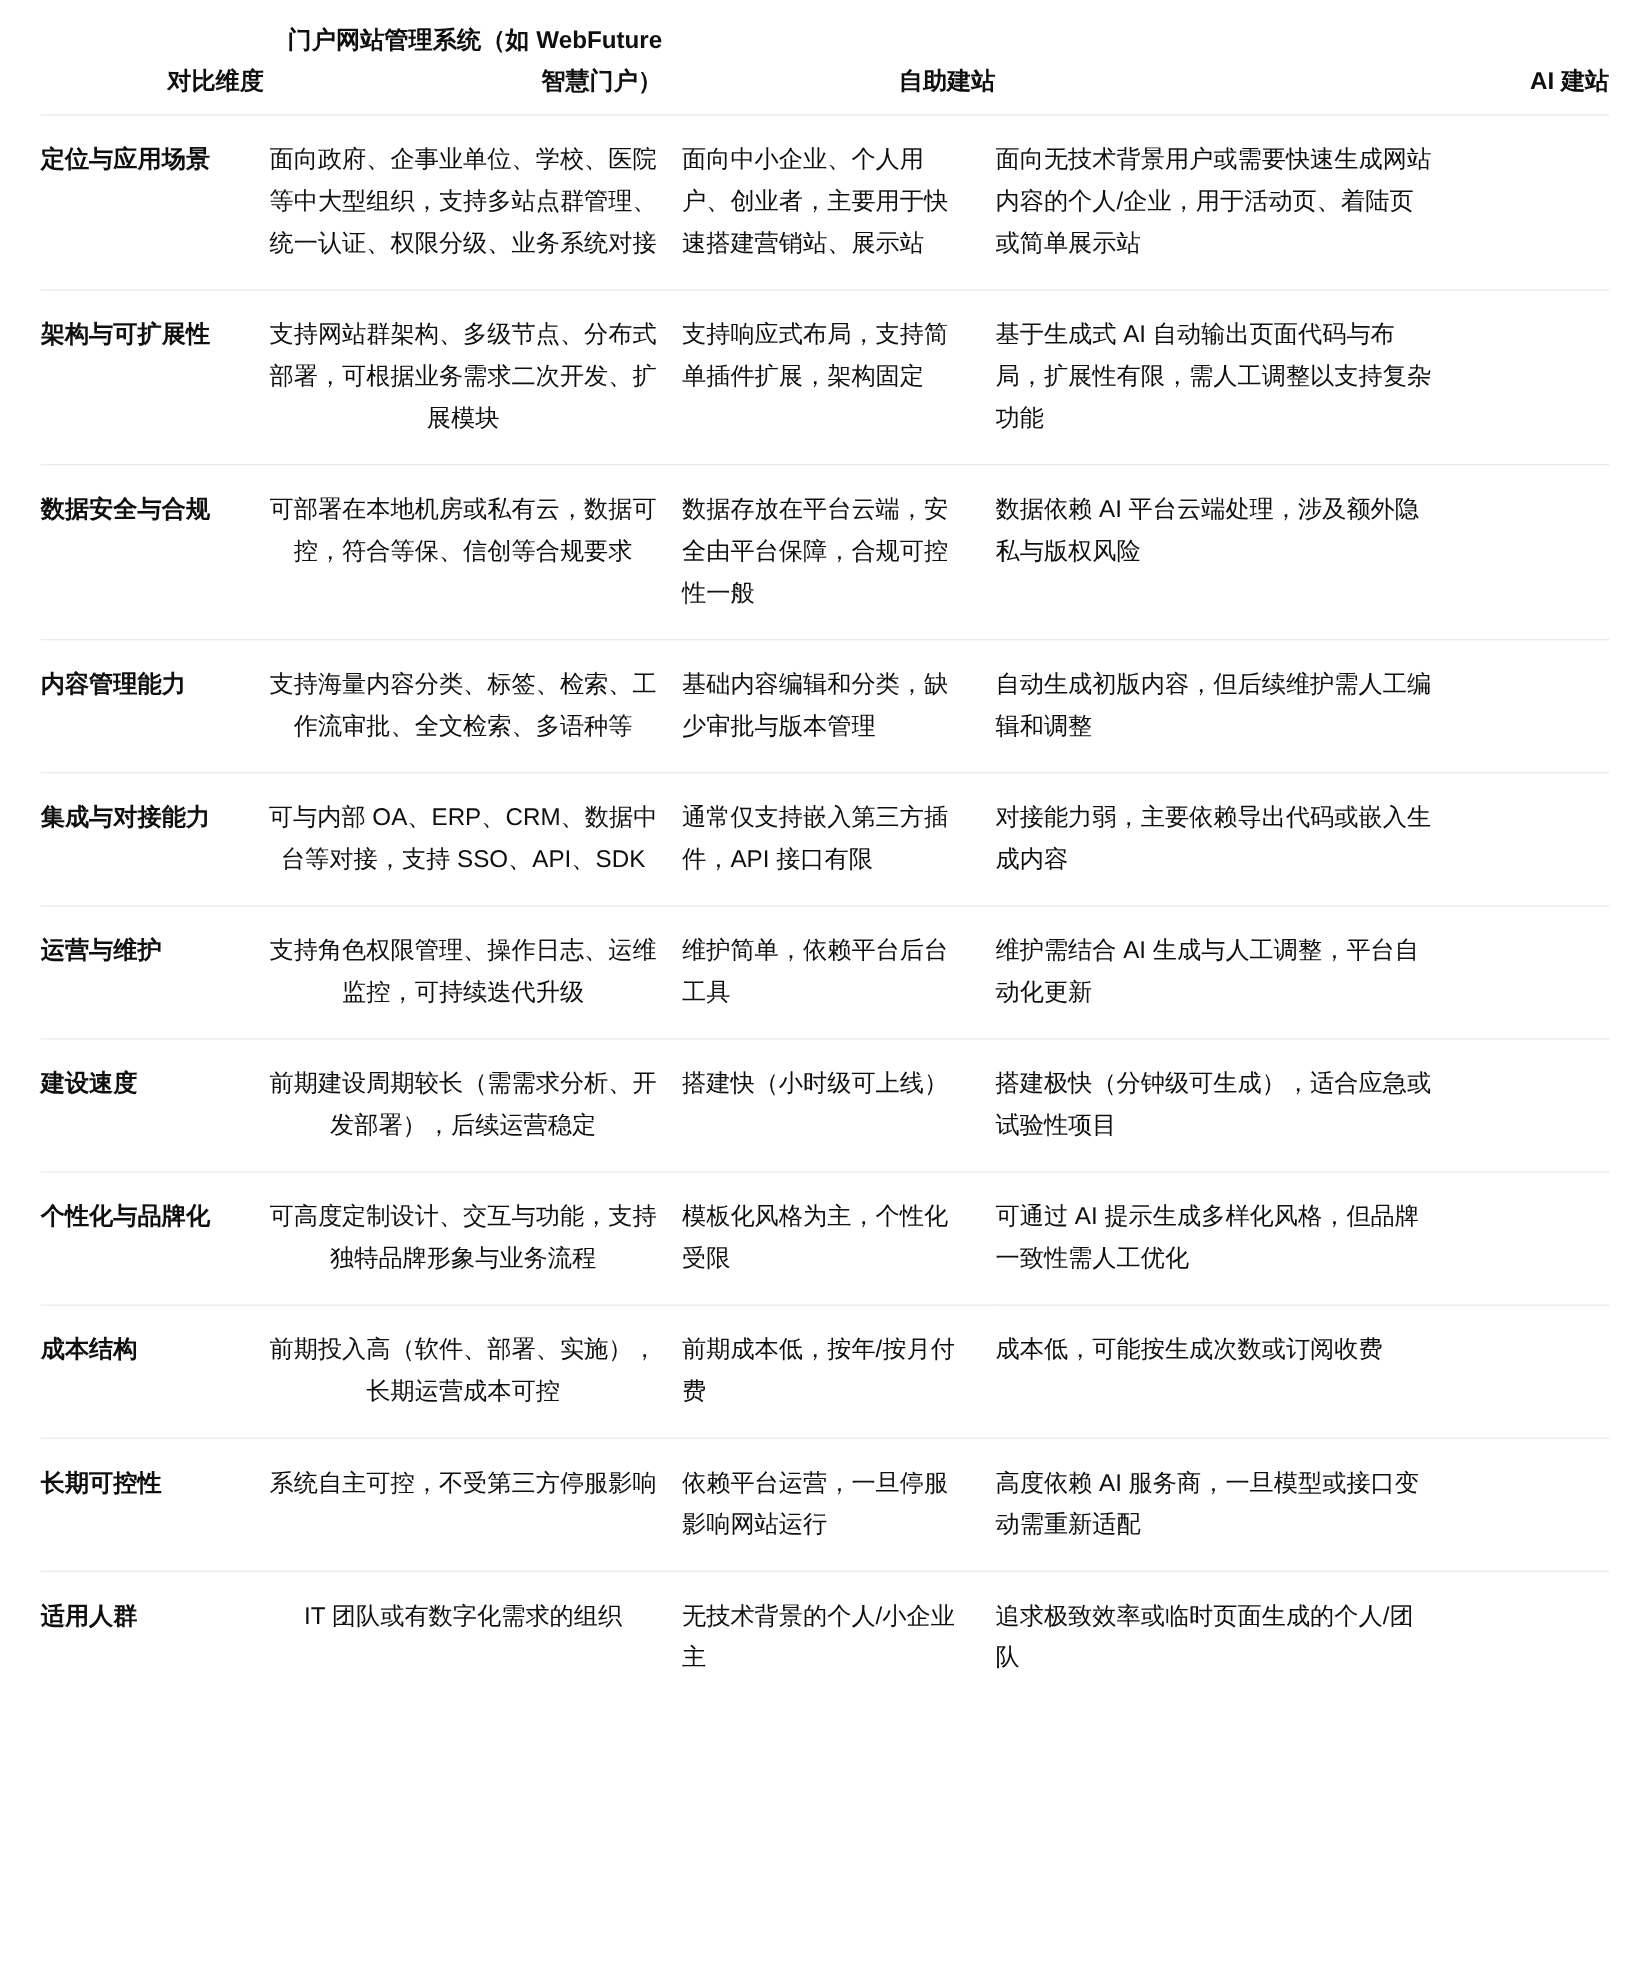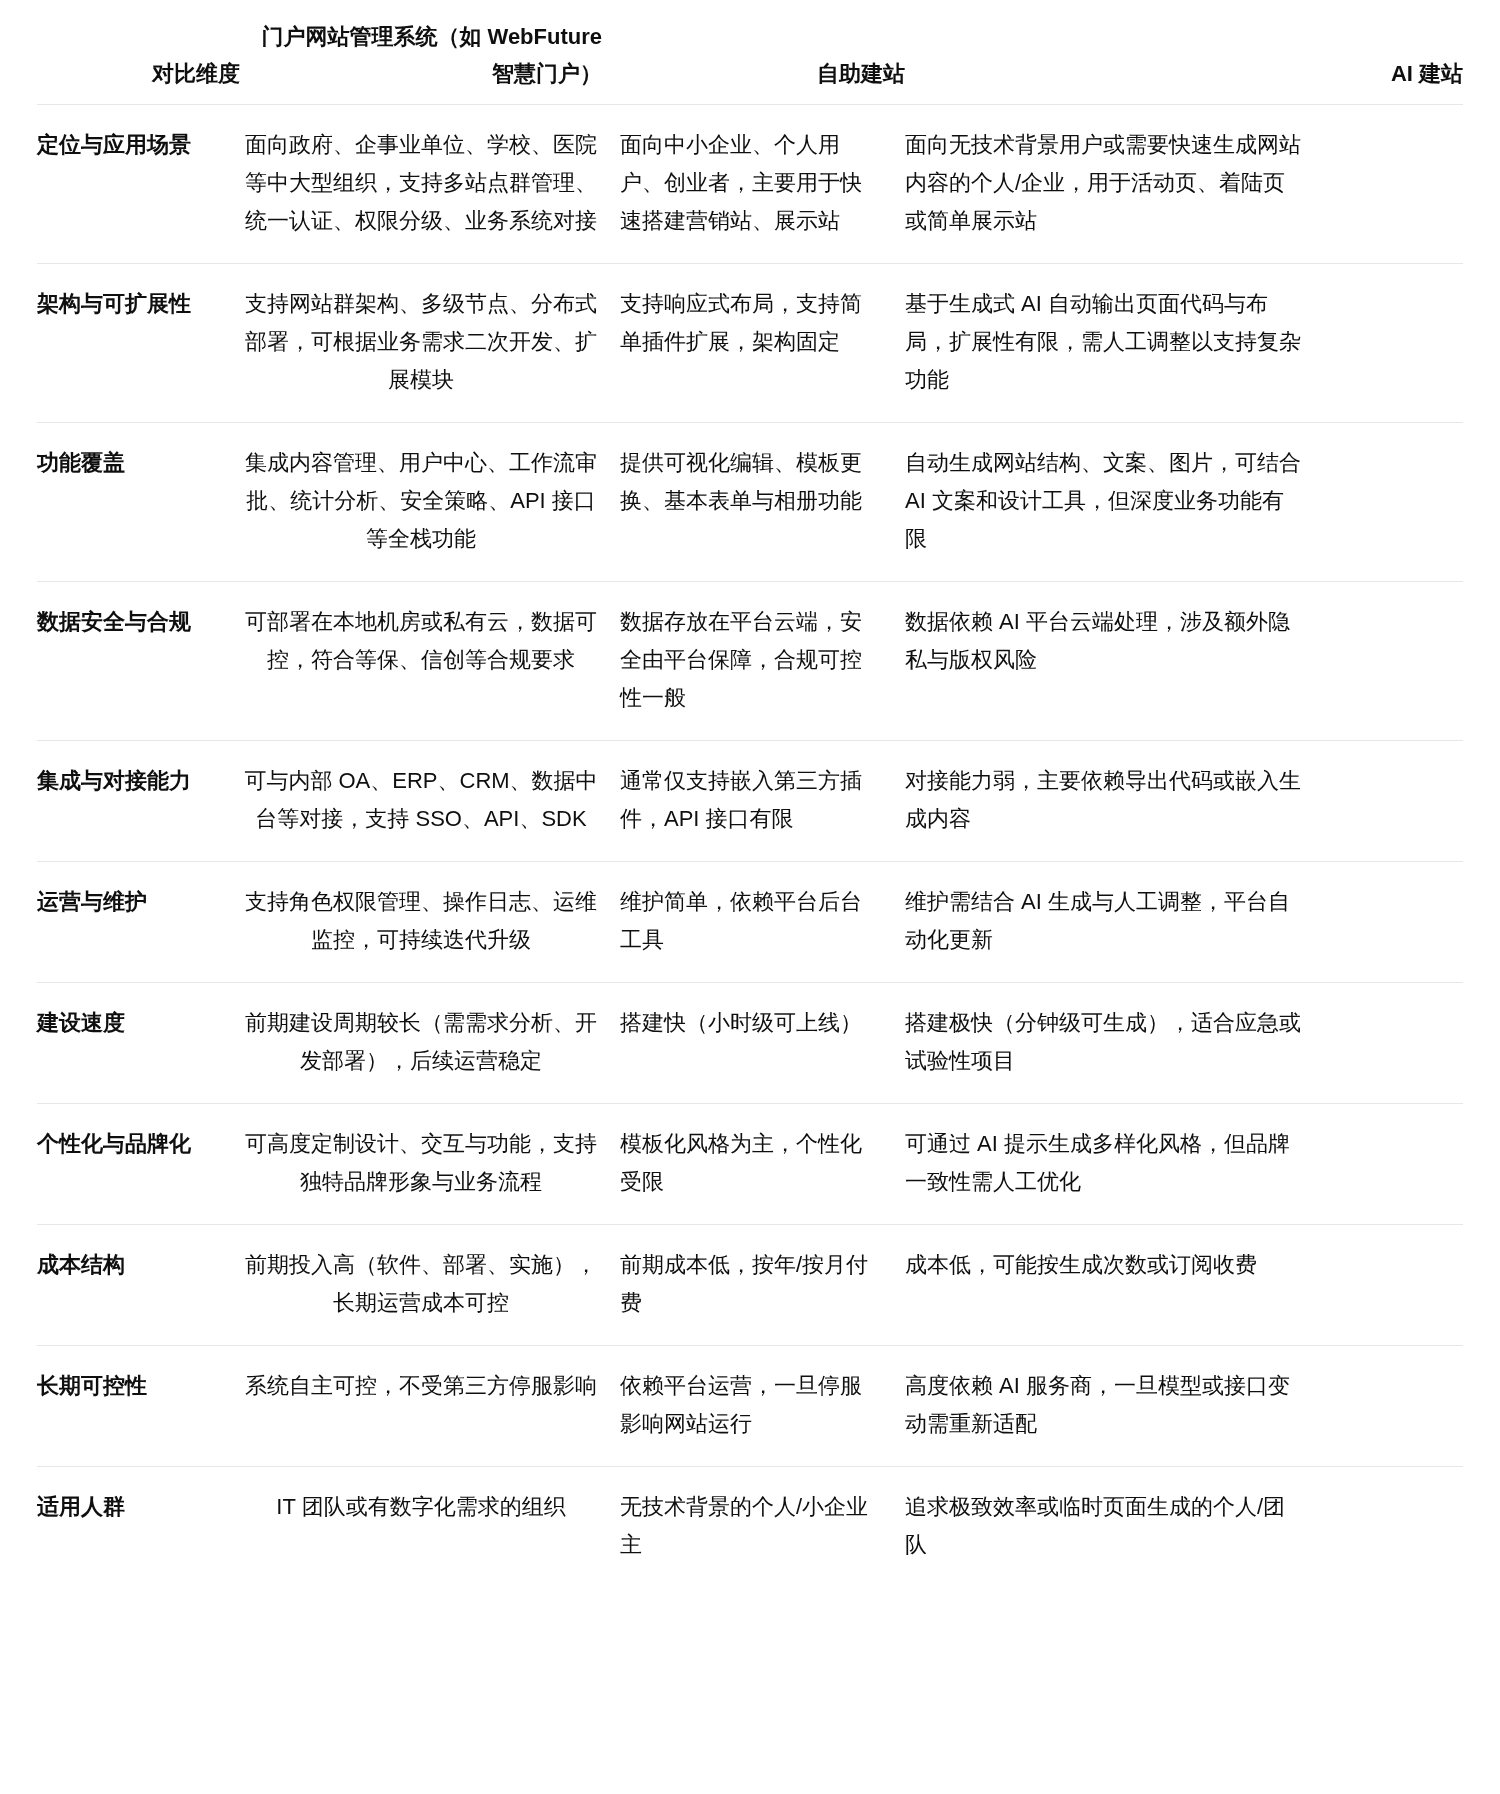--- a/index.html
+++ b/index.html
@@ -110,41 +110,41 @@
             <span class="txt w2">支持网站群架构、多级节点、分布式部署，可根据业务需求二次开发、扩展模块</span>
           </td>
         <td>
             <span class="txt w3">支持响应式布局，支持简单插件扩展，架构固定</span>
           </td>
         <td>
             <span class="txt w4">基于生成式 AI 自动输出页面代码与布局，扩展性有限，需人工调整以支持复杂功能</span>
           </td>
       </tr>
       <tr>
-        <th class="dim">功能覆盖</th>
-        <td>
-            <span class="txt w2">集成内容管理、用户中心、工作流审批、统计分析、安全策略、API 接口等全栈功能</span>
-          </td>
-        <td>
-            <span class="txt w3">提供可视化编辑、模板更换、基本表单与相册功能</span>
-          </td>
-        <td>
-            <span class="txt w4">自动生成网站结构、文案、图片，可结合 AI 文案和设计工具，但深度业务功能有限</span>
-          </td>
-      </tr>
-      <tr>
         <th class="dim">数据安全与合规</th>
         <td>
             <span class="txt w2">可部署在本地机房或私有云，数据可控，符合等保、信创等合规要求</span>
           </td>
         <td>
             <span class="txt w3">数据存放在平台云端，安全由平台保障，合规可控性一般</span>
           </td>
         <td>
             <span class="txt w4">数据依赖 AI 平台云端处理，涉及额外隐私与版权风险</span>
+          </td>
+      </tr>
+      <tr>
+        <th class="dim">内容管理能力</th>
+        <td>
+            <span class="txt w2">支持海量内容分类、标签、检索、工作流审批、全文检索、多语种等</span>
+          </td>
+        <td>
+            <span class="txt w3">基础内容编辑和分类，缺少审批与版本管理</span>
+          </td>
+        <td>
+            <span class="txt w4">自动生成初版内容，但后续维护需人工编辑和调整</span>
           </td>
       </tr>
       <tr>
         <th class="dim">集成与对接能力</th>
         <td>
             <span class="txt w2">可与内部 OA、ERP、CRM、数据中台等对接，支持 SSO、API、SDK</span>
           </td>
         <td>
             <span class="txt w3">通常仅支持嵌入第三方插件，API 接口有限</span>
           </td>

